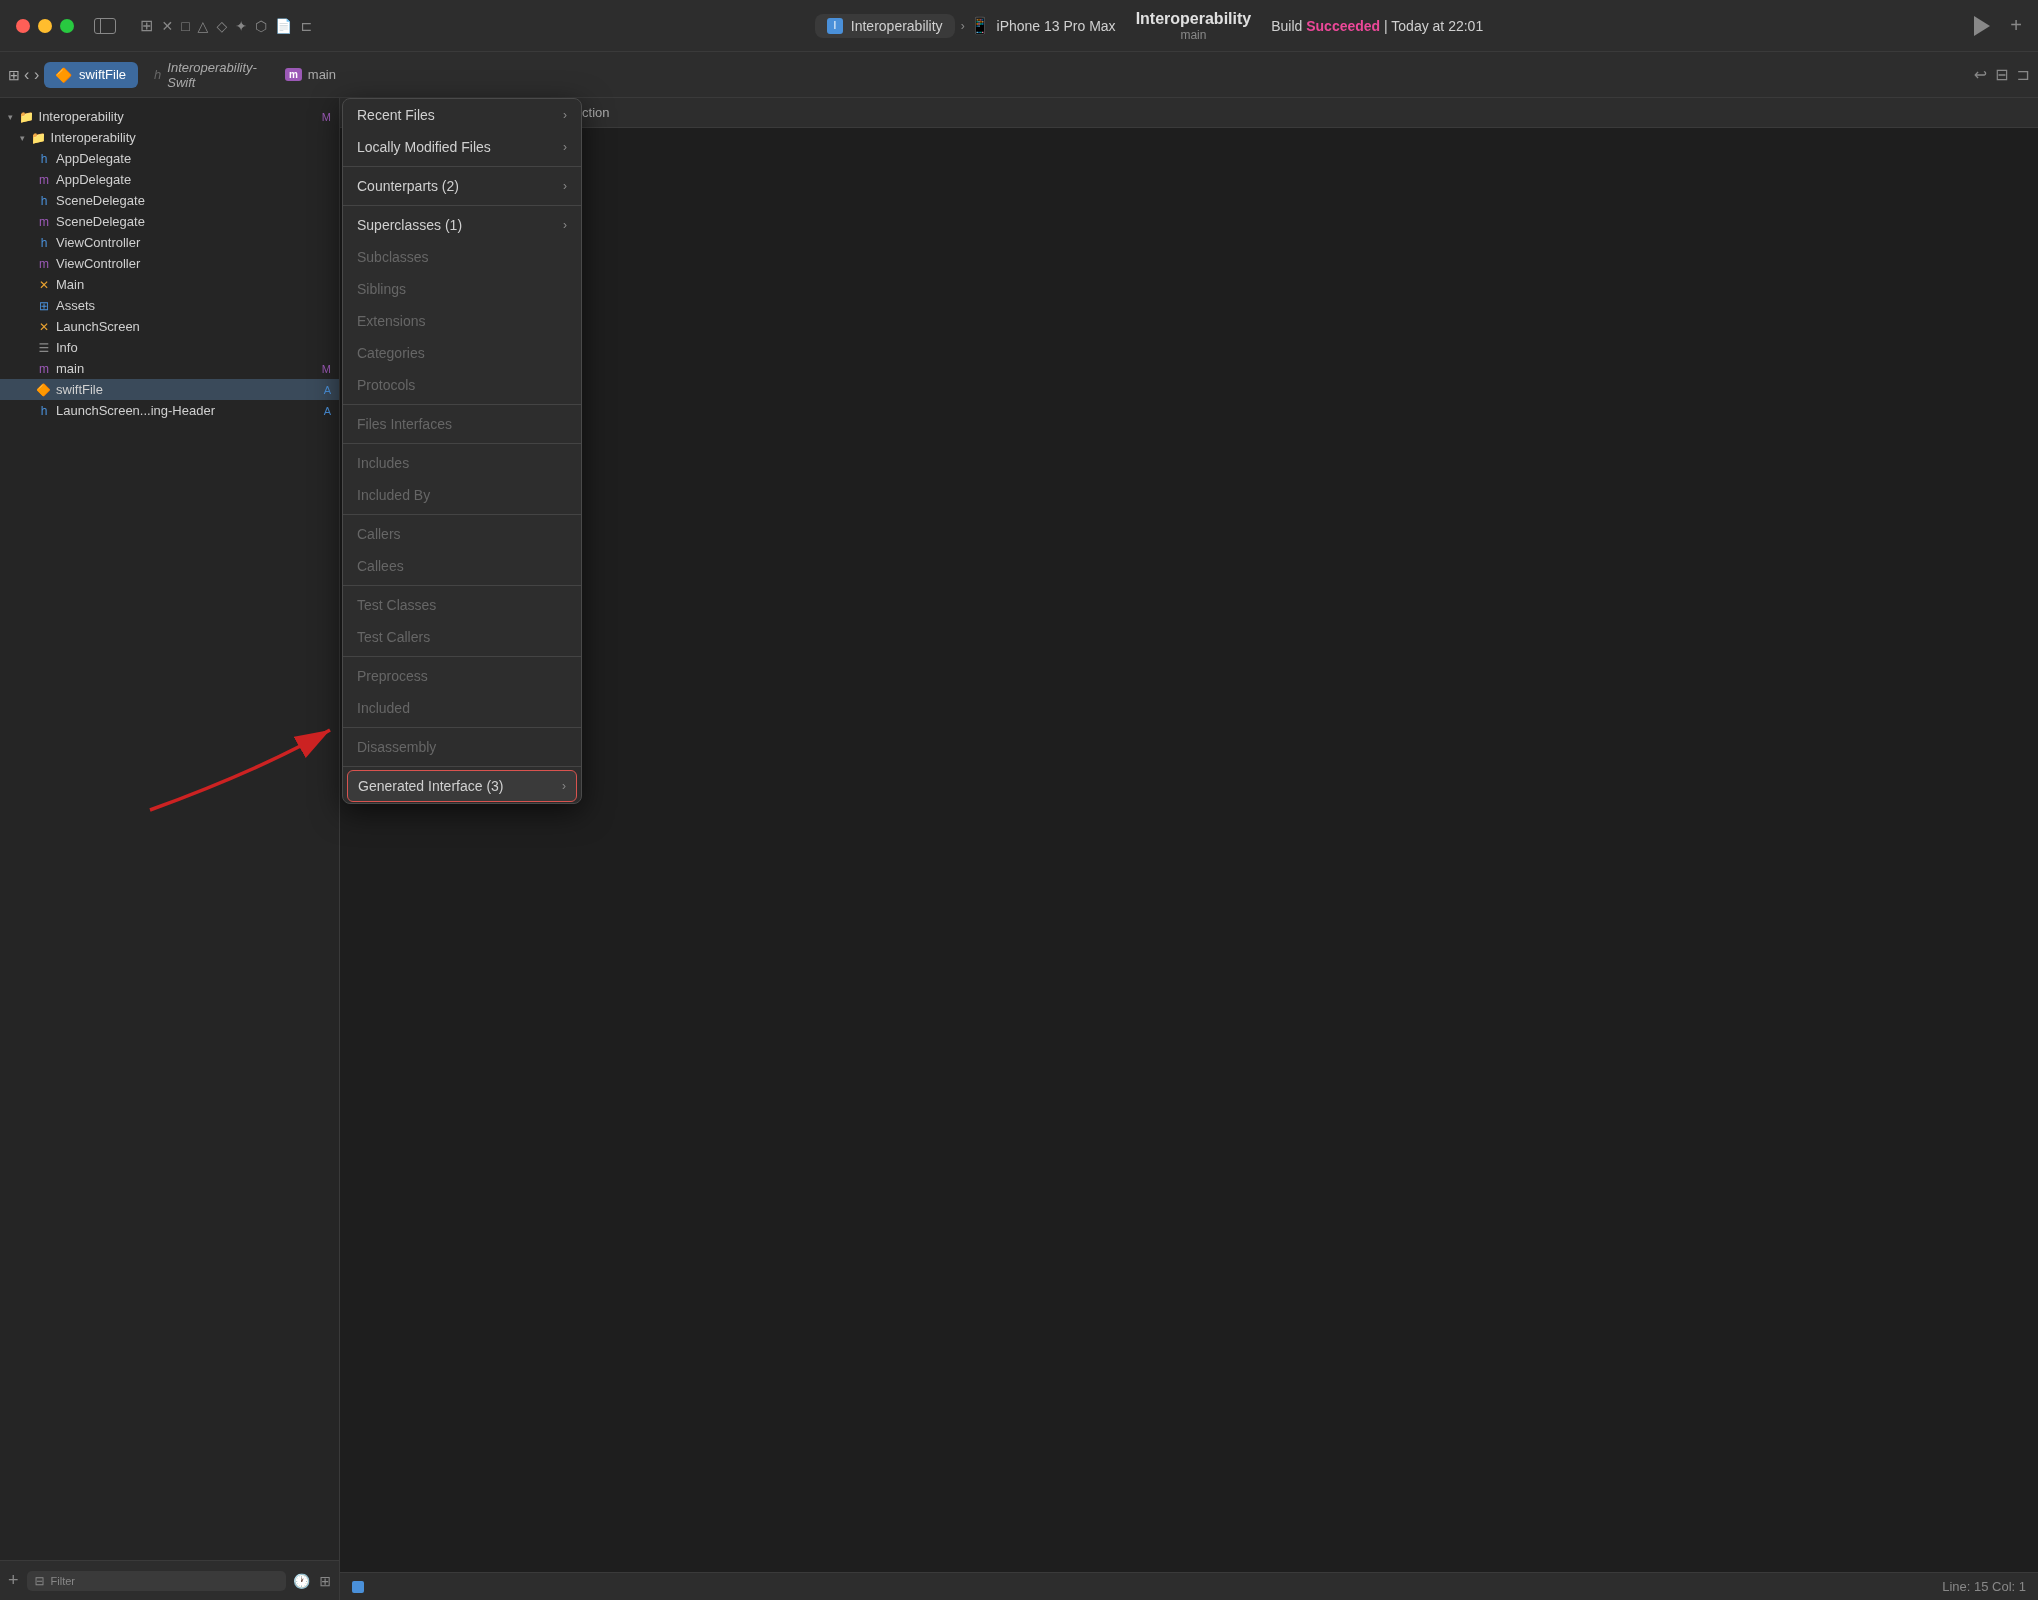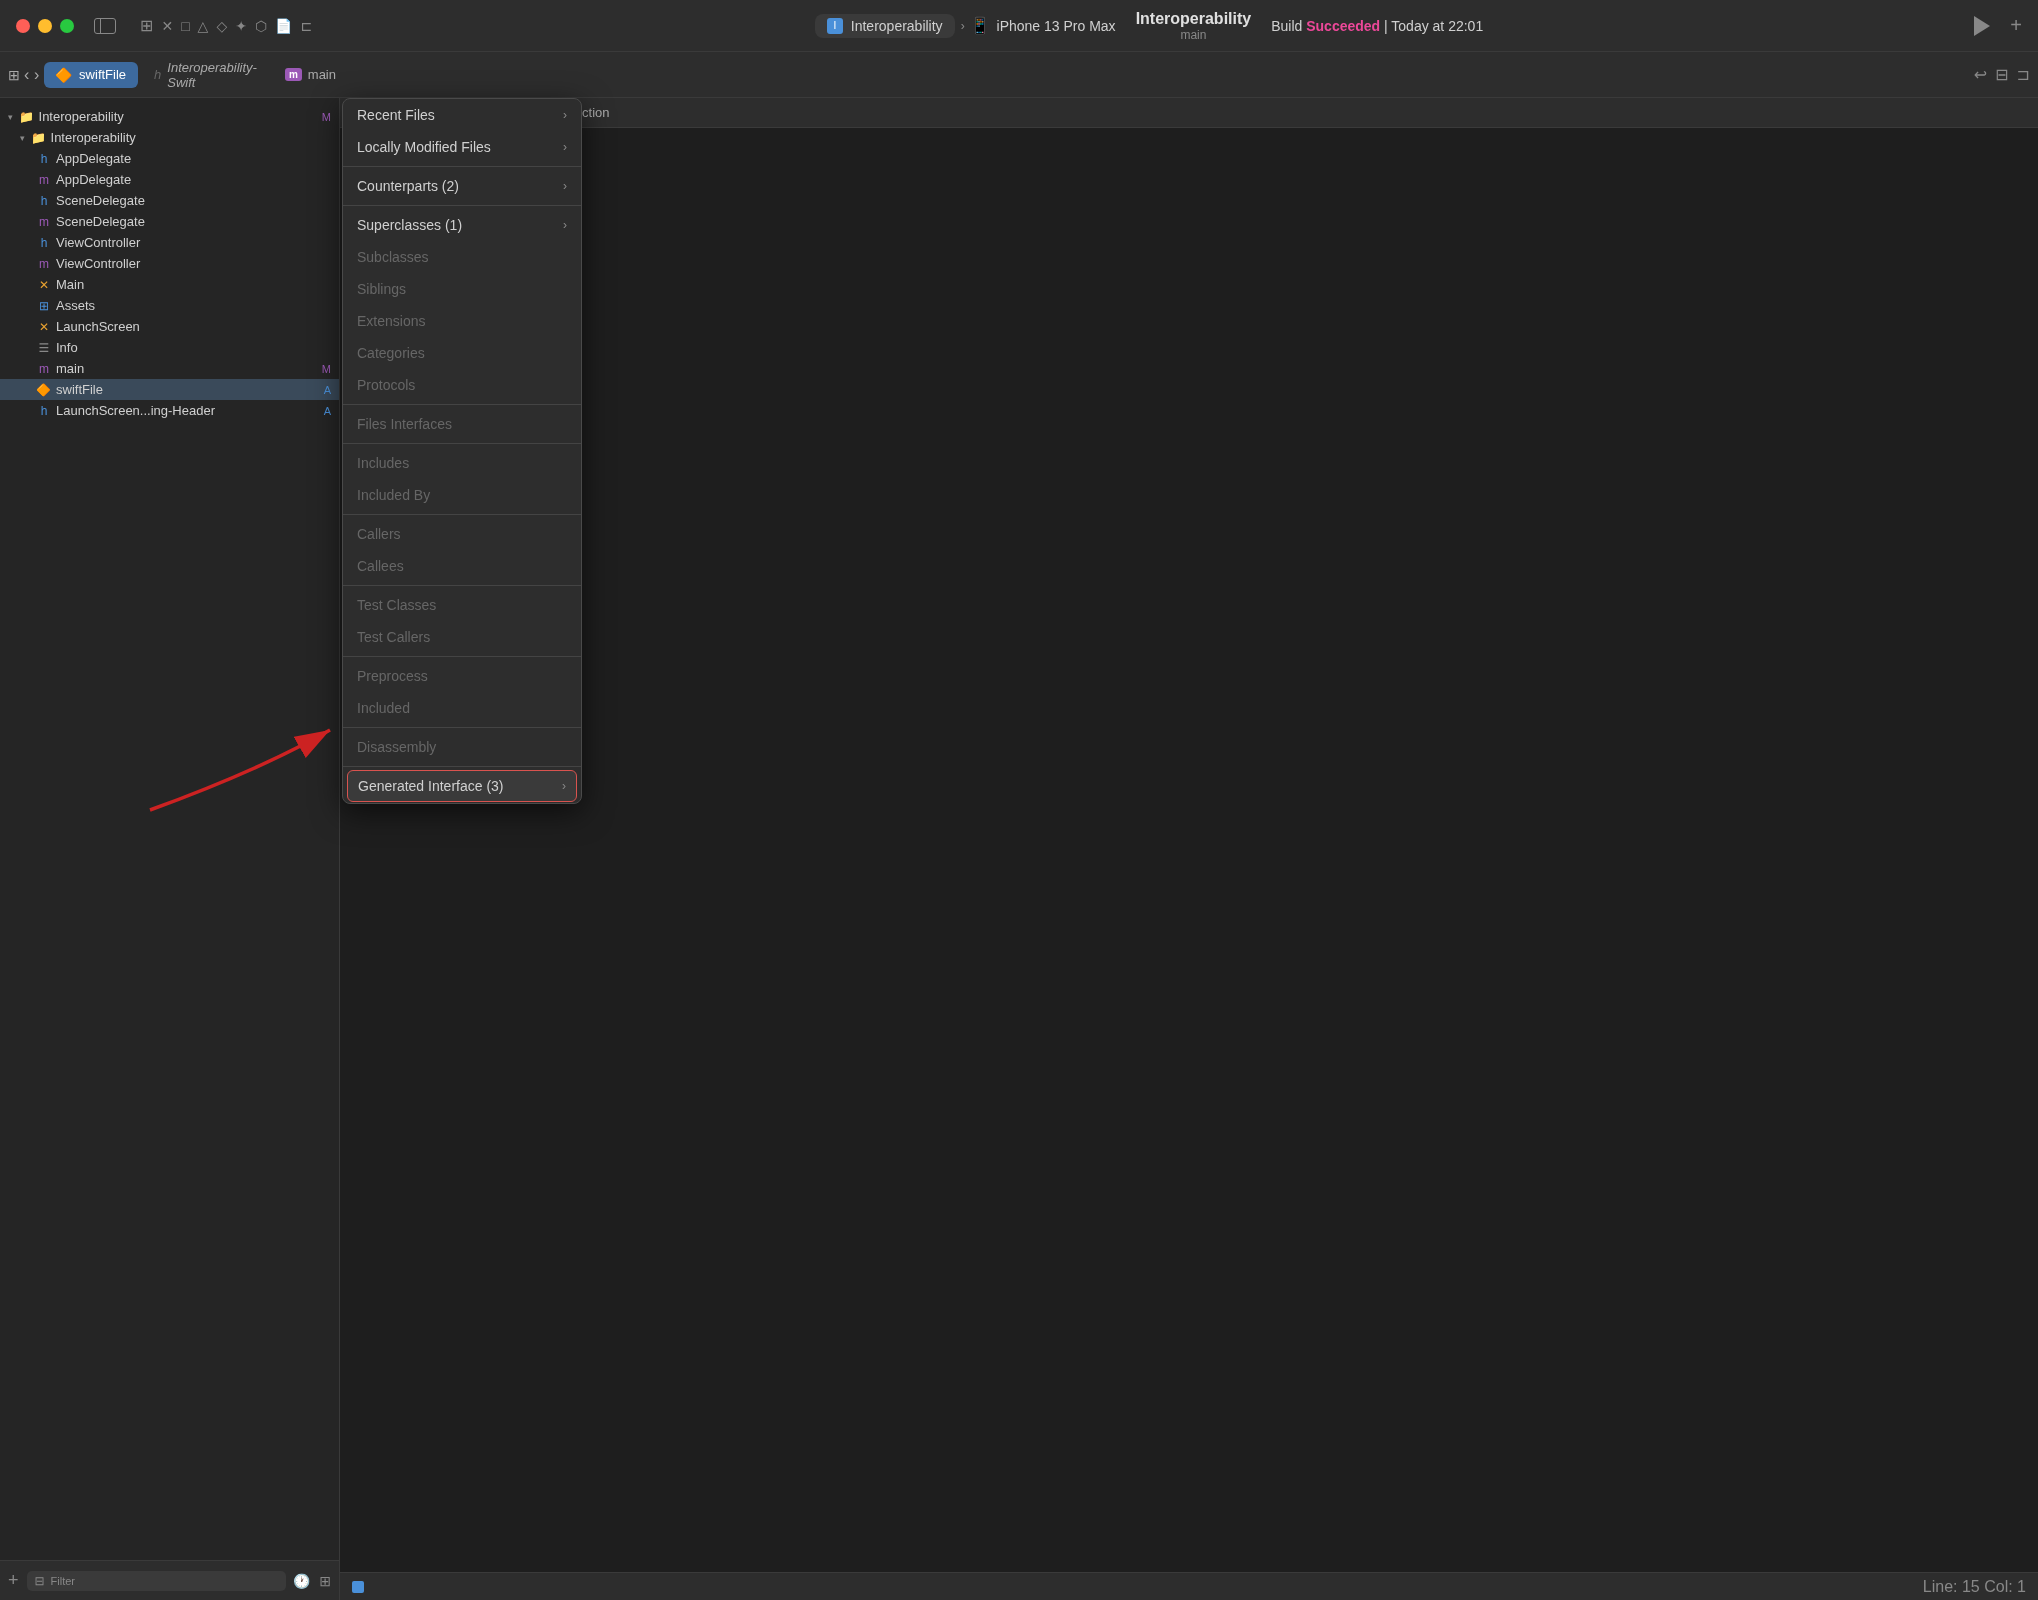--- a/index.html
+++ b/index.html
@@ -372,21 +372,21 @@
       justify-content: space-between;
     }
     .status-indicator {
       width: 12px;
       height: 12px;
       background: #4a90d9;
       border-radius: 2px;
     }
     .status-text {
       color: #888;
-      font-size: 16px;
+      font-size: 13px;
     }
 
     
     .dropdown-overlay {
       position: absolute;
       top: 98px;
       left: 342px;
       z-index: 100;
     }
     .dropdown-menu {

